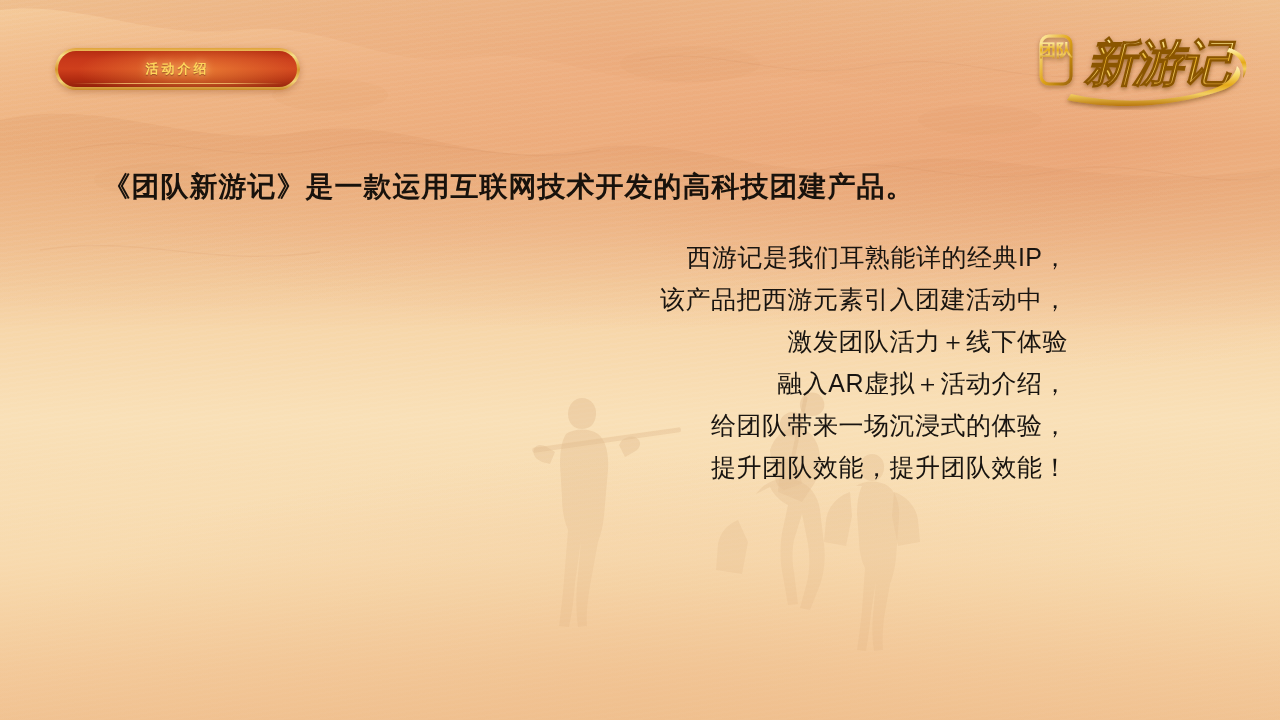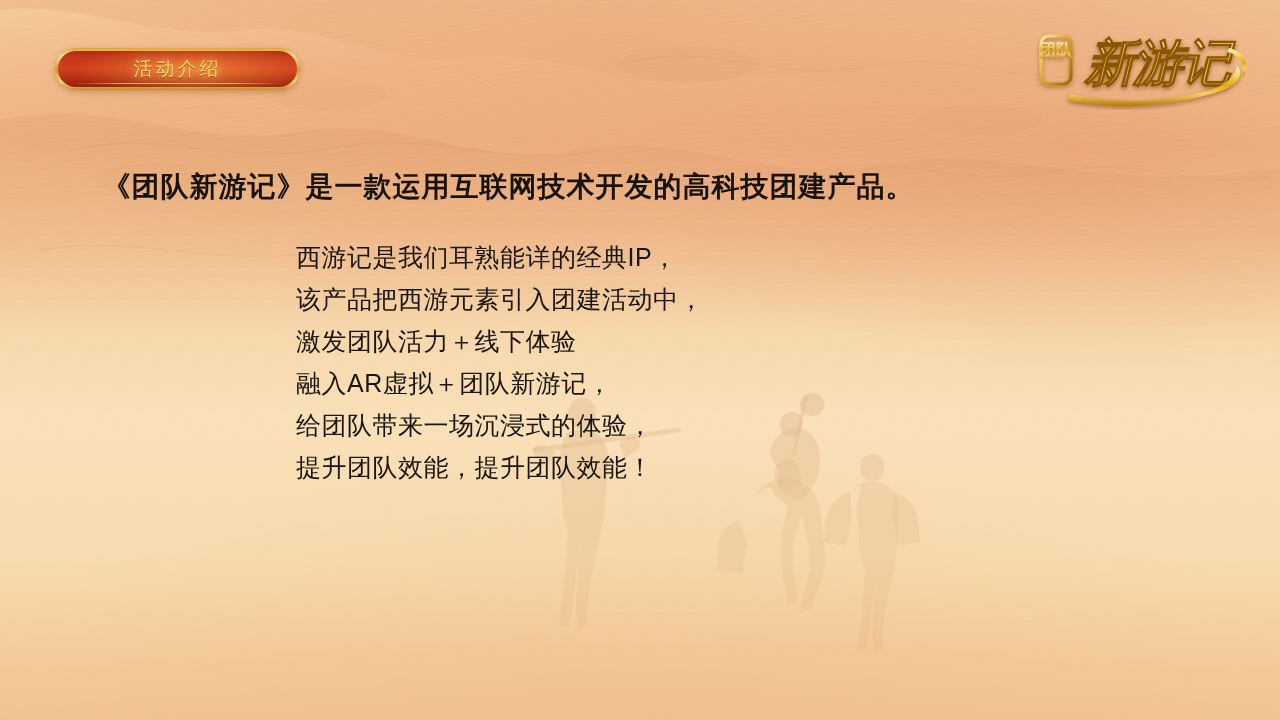--- a/index.html
+++ b/index.html
@@ -74,21 +74,21 @@
     display:flex; align-items:center; justify-content:center;
     position:relative;
     overflow:hidden;
   }
   #badge-inner::after{
     content:"";
     position:absolute; left:6%; right:6%; bottom:3px; height:1px;
     background:linear-gradient(90deg, rgba(250,210,120,0) 0%, rgba(250,210,120,0.75) 25%, rgba(250,210,120,0.75) 75%, rgba(250,210,120,0) 100%);
   }
   #badge-label {
-    font-size:19px; font-weight:normal; letter-spacing:3px;
+    font-size:13px; font-weight:bold; letter-spacing:3px;
     color:#ffd65c;
     text-shadow:0 0 10px rgba(255,232,150,0.9), 0 1px 1px rgba(110,30,0,0.75);
     white-space:nowrap;
   }
 
   
   #logo {
     position:absolute; right:22px; top:18px;
     width:235px; height:92px;
   }
@@ -98,22 +98,23 @@
     position:absolute; left:0; top:168px; width:1017px;
     text-align:center;
     font-size:28px; font-weight:bold;
     letter-spacing:1px;
     color:#18120c;
     white-space:nowrap;
   }
 
   
   #body-text {
-    position:absolute; left:296px; top:236px;
+    position:absolute; left:308px; top:236px;
     width:760px;
+    text-align:right;
   }
   .body-line {
     font-size:25px;
     line-height:42px;
     color:#181410;
     letter-spacing:0.5px;
     white-space:nowrap;
   }
 </style>
 </head>
@@ -217,18 +218,18 @@
       <path d="M206,30 C222,34 228,48 220,60 C222,46 216,36 204,34 Z" fill="url(#goldg)"></path>
     </svg>
   </div>
 
   <div id="heading">《团队新游记》是一款运用互联网技术开发的高科技团建产品。</div>
 
   <div id="body-text">
     <div class="body-line">西游记是我们耳熟能详的经典IP，</div>
     <div class="body-line">该产品把西游元素引入团建活动中，</div>
     <div class="body-line">激发团队活力＋线下体验</div>
-    <div class="body-line">融入AR虚拟＋团队新游记，</div>
+    <div class="body-line">融入AR虚拟＋活动介绍，</div>
     <div class="body-line">给团队带来一场沉浸式的体验，</div>
     <div class="body-line">提升团队效能，提升团队效能！</div>
   </div>
 
 </div>
 
 </body></html>

